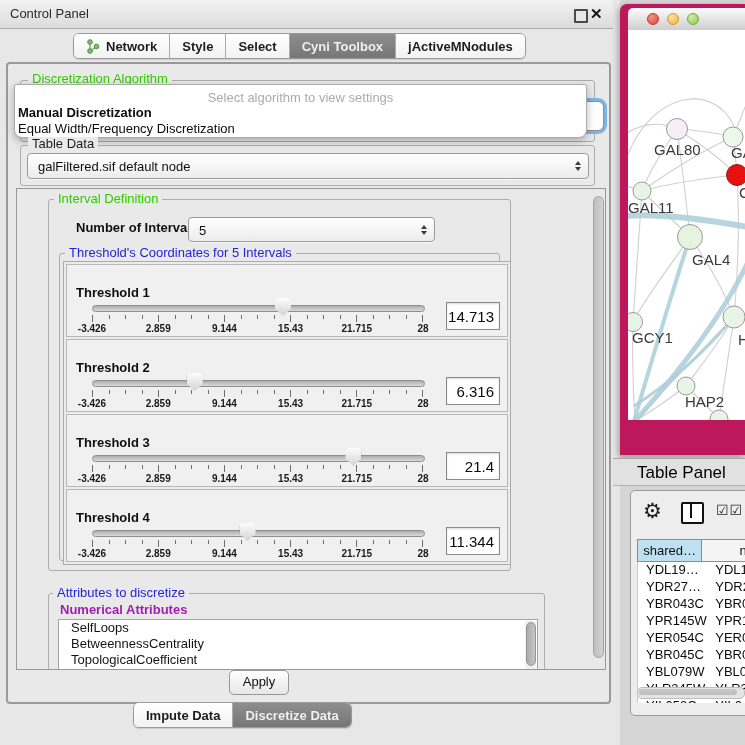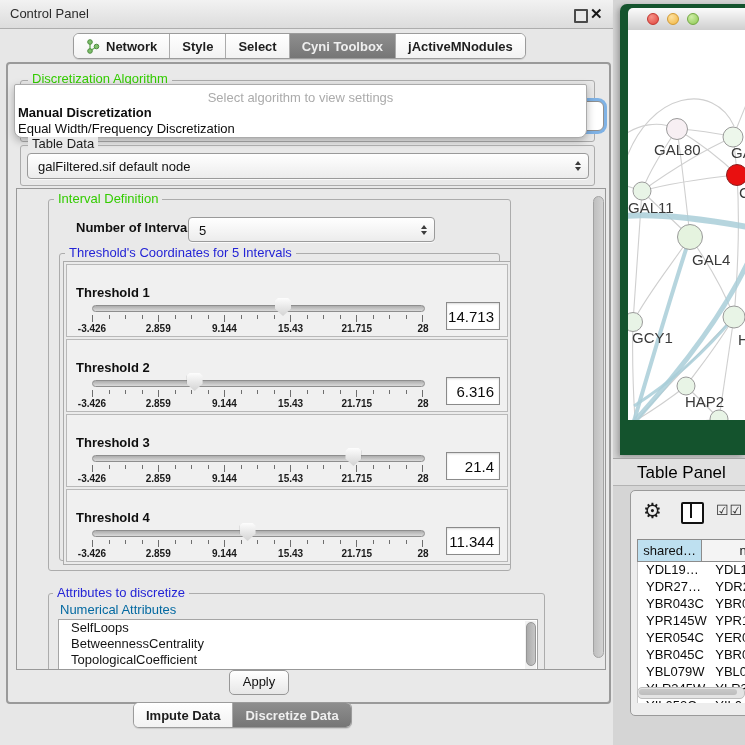--- a/index.html
+++ b/index.html
@@ -1,19 +1,19 @@
 <!DOCTYPE html>
 <html><head>
 <meta charset="utf-8">
 <style>
   html,body{margin:0;padding:0;}
   #root{position:relative;width:745px;height:745px;background:#D5D5D5;font-family:"Liberation Sans",sans-serif;overflow:hidden;-webkit-font-smoothing:antialiased;}
   .abs{position:absolute;}
   
-  #cp{left:0;top:0;width:613px;height:745px;background:#E7E7E7;}
+  #cp{left:0;top:0;width:613px;height:745px;background:#E7E7E7;padding-left:7px;}
   #cp-titlebar{left:0;top:0;width:613px;height:28px;background:linear-gradient(#F2F2F2,#DCDCDC);border-bottom:1px solid #ADADAD;}
   #cp-title{left:10px;top:0;line-height:28px;font-size:13px;color:#2b2b2b;}
   #float-icon{left:574px;top:9px;width:10px;height:10px;border:2px solid #4a4a4a;border-radius:1px;background:#e8e8e8;}
   #close-icon{left:590px;top:4px;font-size:15px;font-weight:bold;color:#151515;line-height:20px;}
   
   .seg{display:flex;height:24px;background:#fff;border:1px solid #9B9B9B;border-radius:6px;overflow:hidden;box-shadow:0 1px 1px rgba(0,0,0,.12);}
   .seg .tab{display:flex;align-items:center;justify-content:center;padding:0 12px;font-size:13px;font-weight:bold;color:#1d1d1d;border-left:1px solid #ABABAB;cursor:default;white-space:nowrap;background:linear-gradient(#FFFFFF,#F2F2F2);}
   .seg .tab:first-child{border-left:none;}
   .seg .tab.sel{background:linear-gradient(#8E8E8E,#767676);color:#EFEFEF;}
   #top-tabs{left:73px;top:33px;}
@@ -54,29 +54,29 @@
   .thr-zone{position:absolute;left:25px;top:0;width:331px;height:100%;}
   .thr-track{position:absolute;left:0;top:40px;width:331px;height:5px;background:linear-gradient(#ADADAD,#DADADA);border:1px solid #8E8E8E;border-radius:4px;}
   .thr-thumb{position:absolute;top:33px;width:16px;height:18px;background:linear-gradient(#FDFDFD,#D3D3D3);clip-path:polygon(18% 0,82% 0,100% 15%,100% 60%,50% 100%,0 60%,0 15%);filter:drop-shadow(0 0 1px #787878);}
   .thr-ticks{position:absolute;left:0;top:50px;width:331px;height:8px;display:flex;justify-content:space-between;align-items:flex-start;}
   .thr-ticks b{width:1px;height:4px;background:#6e6e6e;}
   .thr-ticks b.major{height:7px;}
   .thr-scale{position:absolute;left:0;top:58px;width:331px;height:12px;}
   .thr-scale span{position:absolute;transform:translateX(-50%);font-size:10px;font-weight:bold;color:#1a1a1a;white-space:nowrap;}
   .thr-value{position:absolute;left:379px;top:37px;width:54px;height:28px;background:#fff;border:1px solid #8A8A8A;box-shadow:inset 0 1px 2px rgba(0,0,0,.15);font-size:15px;color:#0a0a0a;text-align:right;line-height:28px;padding-right:5px;box-sizing:border-box;}
   
-  #attr-label{left:43px;top:413px;font-size:13px;font-weight:normal;color:#0369a1;}
+  #attr-label{left:43px;top:413px;font-size:13px;font-weight:bold;color:#a21caf;}
   #attr-list{left:41px;top:430px;width:478px;height:50px;background:#fff;border:1px solid #A5A5A5;overflow:hidden;}
   #attr-list .item{font-size:13px;color:#141414;padding-left:12px;height:16px;line-height:16px;}
   #attr-scroll{position:absolute;right:1px;top:1px;width:11px;height:48px;background:#F2F2F2;}
   #attr-scroll .thumb{position:absolute;left:1px;top:1px;width:8px;height:42px;background:linear-gradient(90deg,#ABABAB,#C6C6C6);border:1px solid #969696;border-radius:5px;}
   
   #apply-btn{left:221px;top:606px;width:58px;height:23px;background:linear-gradient(#FFFFFF,#E7E7E7);border:1px solid #979797;border-radius:5px;font-size:13px;color:#111;text-align:center;line-height:22px;}
   
-  #netwin{left:620px;top:4px;width:125px;height:451px;background:#14532d;border-radius:7px 0 0 0;box-shadow:-2px 2px 6px rgba(0,0,0,.3);}
+  #netwin{left:620px;top:4px;width:125px;height:451px;background:#be185d;border-radius:7px 0 0 0;box-shadow:-2px 2px 6px rgba(0,0,0,.3);}
   #net-titlebar{left:8px;top:4px;width:117px;height:22px;background:linear-gradient(#FBFBFB,#CFCFCF);border-radius:5px 0 0 0;border-bottom:1px solid #9a9a9a;}
   .light{position:absolute;top:5px;width:12px;height:12px;border-radius:50%;box-sizing:border-box;}
   #light-red{left:19px;background:radial-gradient(circle at 35% 30%,#F59389,#E1443C);border:1px solid #C2352F;}
   #light-yellow{left:39px;background:radial-gradient(circle at 35% 30%,#FCE0A0,#F2B63F);border:1px solid #D29B34;}
   #light-green{left:59px;background:radial-gradient(circle at 35% 30%,#CFEDA8,#8CC84F);border:1px solid #74A943;}
   #net-canvas{left:8px;top:26px;width:117px;height:390px;background:#fff;overflow:hidden;}
   #tp-bar{left:613px;top:458px;width:132px;height:26px;background:#E1E1E1;border-top:1px solid #A6A6A6;border-bottom:1px solid #B3B3B3;}
   #tp-title{left:24px;top:1px;line-height:25px;font-size:17px;color:#000000;}
   #tablepanel{left:630px;top:490px;width:115px;height:224px;border:1px solid #9A9A9A;border-radius:5px 0 0 5px;background:#EDEDED;}
   #gear-icon{left:12px;top:8px;font-size:21px;color:#1c1c1c;line-height:24px;}

